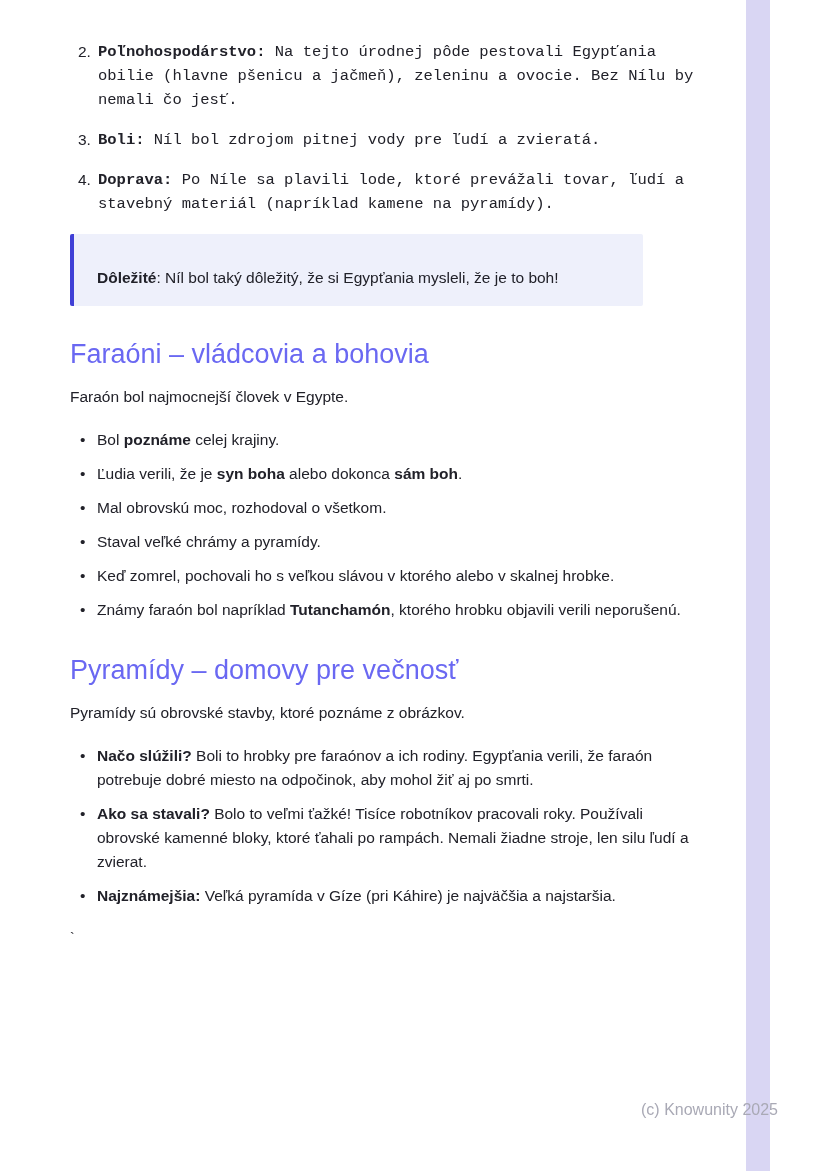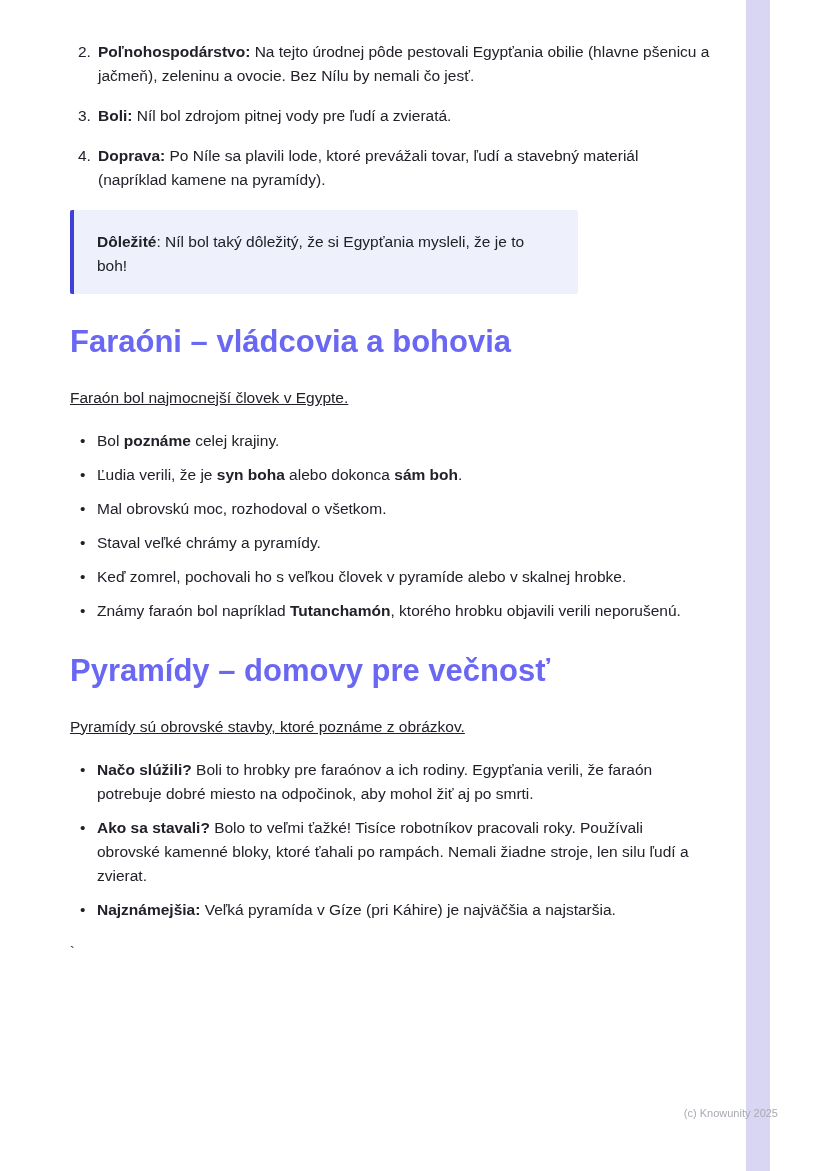--- a/index.html
+++ b/index.html
@@ -27,40 +27,40 @@
     position: relative;
     z-index: 2;
     padding: 40px 118px 0 70px; 
     font-size: 15.5px;
     line-height: 24px;
   }
   
   .numlist { padding-left: 8px; }
   .num-item { display: flex; margin-bottom: 16px; }
   .num-item .num { flex: 0 0 20px; }
-  .num-item .ntext { flex: 1; }
+  .num-item .ntext { flex: 1; font-family: Liberation Mono, monospace; }
   strong { font-weight: 700; }
   
   .callout {
     margin-top: 18px;
-    width: 508px;
+    width: 573px;
     background: var(--callout-bg);
     border-left: 4px solid var(--callout-border);
-    padding: 20px 20px 16px 23px;
+    padding: 32px 20px 16px 23px;
     border-radius: 2px;
   }
   
   .section-heading {
     margin-top: 34px;
-    font-size: 31px;
+    font-size: 27px;
     line-height: 28px;
-    font-weight: 700;
+    font-weight: 400;
     color: var(--heading-color);
   }
-  .para { margin-top: 30px; text-decoration: underline; }
+  .para { margin-top: 17px; }
   
   .bullets { list-style: none; margin-top: 19px; padding-left: 10px; }
   .bullets li { display: flex; margin-bottom: 10px; }
   .bullets .dot { flex: 0 0 17px; }
   .bullets .btext { flex: 1; }
   .stray { margin-top: 18px; font-size: 14px; }
   
   .scroll-strip {
     position: absolute;
     left: 746px;
@@ -68,21 +68,21 @@
     width: 24px;
     height: 1171px;
     background: var(--strip-color);
     z-index: 1;
   }
   
   .footer {
     position: absolute;
     right: 50px;
     bottom: 52px;
-    font-size: 11px;
+    font-size: 16px;
     color: var(--footer-color);
     z-index: 3;
   }
 </style>
 </head>
 <body>
 
 <div class="page">
 
   <div class="content">
@@ -121,21 +121,21 @@
       <li>
         <span class="dot">•</span>
         <span class="btext"><span>Mal obrovskú moc, rozhodoval o všetkom.</span></span>
       </li>
       <li>
         <span class="dot">•</span>
         <span class="btext"><span>Staval veľké chrámy a pyramídy.</span></span>
       </li>
       <li>
         <span class="dot">•</span>
-        <span class="btext"><span>Keď zomrel, pochovali ho s veľkou človek v pyramíde alebo v skalnej hrobke.</span></span>
+        <span class="btext"><span>Keď zomrel, pochovali ho s veľkou slávou v ktorého alebo v skalnej hrobke.</span></span>
       </li>
       <li>
         <span class="dot">•</span>
         <span class="btext"><span>Známy faraón bol napríklad </span><strong>Tutanchamón</strong><span>, ktorého hrobku objavili verili neporušenú.</span></span>
       </li>
     </ul>
 
     <h2 class="section-heading">Pyramídy – domovy pre večnosť</h2>
     <p class="para">Pyramídy sú obrovské stavby, ktoré poznáme z obrázkov.</p>
 

